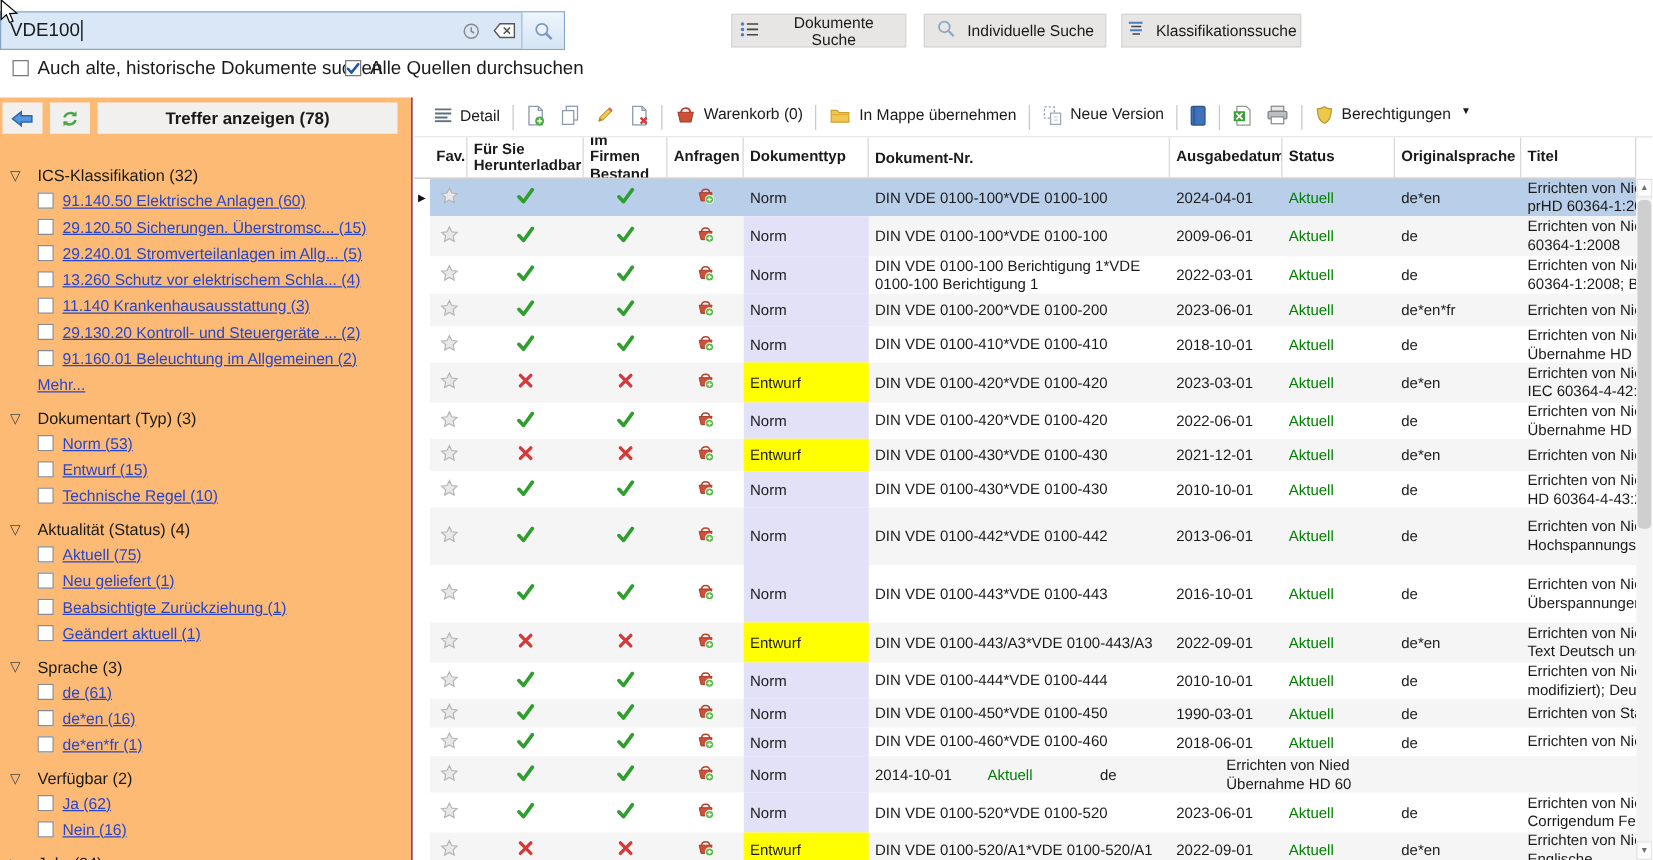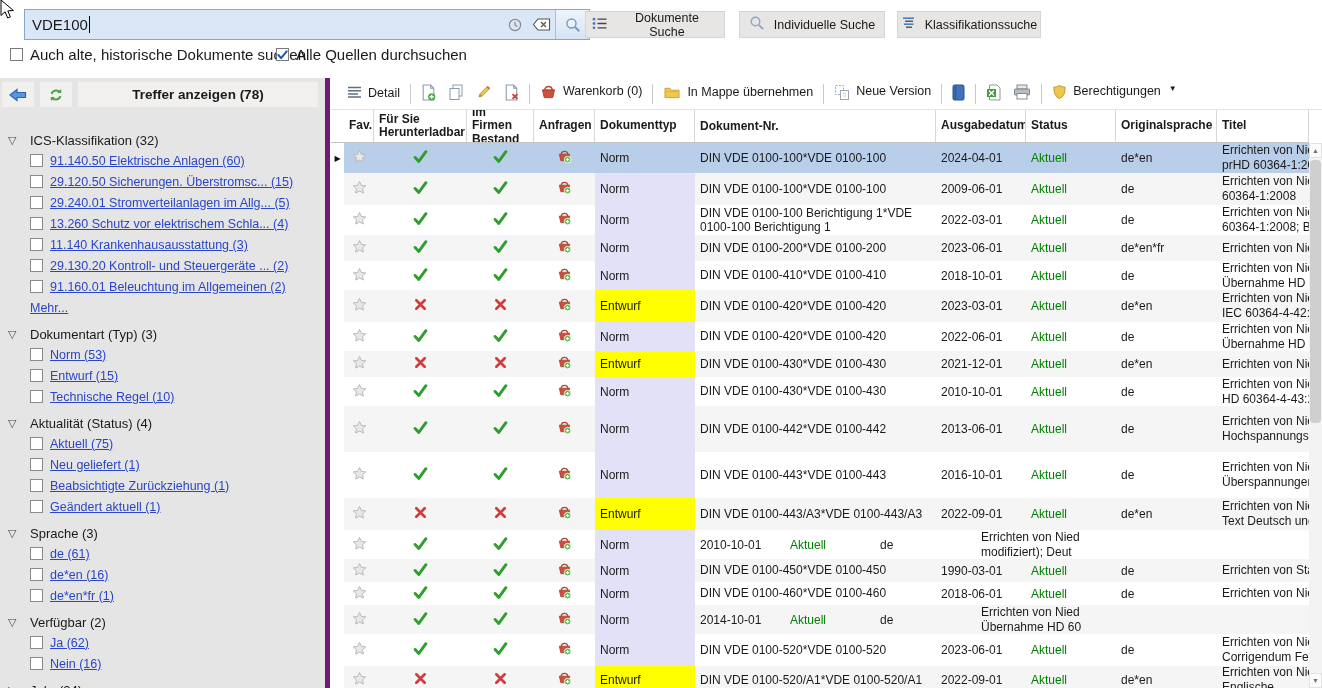--- a/index.html
+++ b/index.html
@@ -3,39 +3,39 @@
 <meta charset="utf-8">
 <style>
   html,body{margin:0;padding:0}
   body{width:1322px;height:688px;overflow:hidden;background:#fff;
        font-family:"Liberation Sans",sans-serif;color:#1a1a1a;position:relative;
        --sel:#b9cee9;--lav:#e3e1f8;--yel:#ffff00;--grn:#008000;--link:#2a46c8}
   .app{position:absolute;inset:0}
   #cursor{position:absolute;left:0;top:0;z-index:60}
 
   
-  .searchbox{position:absolute;left:24px;top:9px;width:566px;height:31px;box-sizing:border-box;
+  .searchbox{position:absolute;left:0;top:9px;width:452px;height:31px;box-sizing:border-box;
              background:#d9e7f6;border:1px solid #86a7cb;display:flex;align-items:center}
   .searchtext{flex:1;padding-left:7px;font-size:15px;display:flex;align-items:center;overflow:hidden}
   .caret{display:inline-block;width:1px;height:17px;background:#000;margin-left:1px}
   .sicon{width:27px;display:flex;justify-content:center;align-items:center;cursor:pointer}
   .searchbtn{width:33px;height:100%;background:linear-gradient(#eef5fc,#d4e4f5);
              border-left:1px solid #a5bfdc;display:flex;align-items:center;justify-content:center;cursor:pointer}
   .opt{position:absolute;top:46px;display:flex;align-items:center;gap:7px;font-size:15px}
   .opt1{left:10px}.opt2{left:276px}
   .cbx{width:13px;height:13px;background:#fff;border:1px solid #7a7a7a;box-sizing:border-box;
        display:inline-flex;align-items:center;justify-content:center;flex:none}
   .topbtn{position:absolute;top:11px;height:27px;background:#e7e6e5;border:1px solid #d6d5d4;
           display:flex;align-items:center;justify-content:center;gap:9px;font-size:12.5px;
           box-sizing:border-box;cursor:pointer;font-family:inherit;color:#1a1a1a}
   #btnErw{left:585px;width:140px}#btnInd{left:739px;width:146px}#btnKla{left:897px;width:144px}
 
   
-  .sidebar{position:absolute;left:0;top:78px;width:330px;bottom:0;border-right:5px solid #701a75;
-           box-sizing:border-box;overflow:hidden;background:#e5e5e5}
+  .sidebar{position:absolute;left:0;top:78px;width:330px;bottom:0;border-right:1px solid #701a75;
+           box-sizing:border-box;overflow:hidden;background:#fdba74}
   .sbtn2{position:absolute;top:4px;width:32px;height:25px;background:#f1f0ef;display:flex;
          align-items:center;justify-content:center;cursor:pointer}
   #backBtn{left:2px}#refreshBtn{left:40px}
   .resultsbar{position:absolute;left:78px;top:4px;width:240px;height:25px;background:#f1f0ef;
               display:flex;align-items:center;justify-content:center;font-weight:bold;font-size:13.5px;cursor:pointer}
   #facets{position:absolute;top:46px;left:8px;right:0;bottom:0;overflow:hidden}
   .facet-header{height:20px;margin-top:6px;display:flex;align-items:center;font-size:13px;cursor:pointer}
   .tri{width:22px;color:#444;font-size:11px;flex:none}
   .facet-item{height:21px;margin-left:22px;display:flex;align-items:center}
   .cb{width:13px;height:13px;border:1px solid #8a8a8a;background:#fff;margin-right:7px;flex:none;box-sizing:border-box;cursor:pointer}
@@ -861,20 +861,21 @@
           </div>
           <div class="cell c-anf ctr">
             <span><svg width="15" height="15" viewBox="0 0 16 16">
                 <path d="M4.5 6C4.5 3.8 6 2.5 8 2.5S11.5 3.8 11.5 6" fill="none" stroke="#b5432e" stroke-width="1.3"></path>
                 <path d="M2.5 5.5h11l-1.6 7H4.1z" fill="#cf4f38" stroke="#9e3a28" stroke-width="0.8"></path>
                 <circle cx="11.3" cy="11.3" r="3.5" fill="#58b847" stroke="#fff" stroke-width="0.9"></circle>
                 <path d="M11.3 9.5v3.6M9.5 11.3h3.6" stroke="#fff" stroke-width="1.2"></path>
               </svg></span>
           </div>
           <div class="cell c-typ typ-norm">Norm</div>
+          <div class="cell c-nr">DIN VDE 0100-444*VDE 0100-444</div>
           <div class="cell c-dat">2010-10-01</div>
           <div class="cell c-sta">
             <span class="status">Aktuell</span>
           </div>
           <div class="cell c-spr">de</div>
           <div class="cell c-tit">
             <div class="tline">Errichten von Nied</div>
             <div class="tline">modifiziert); Deut</div>
           </div>
         </div>

